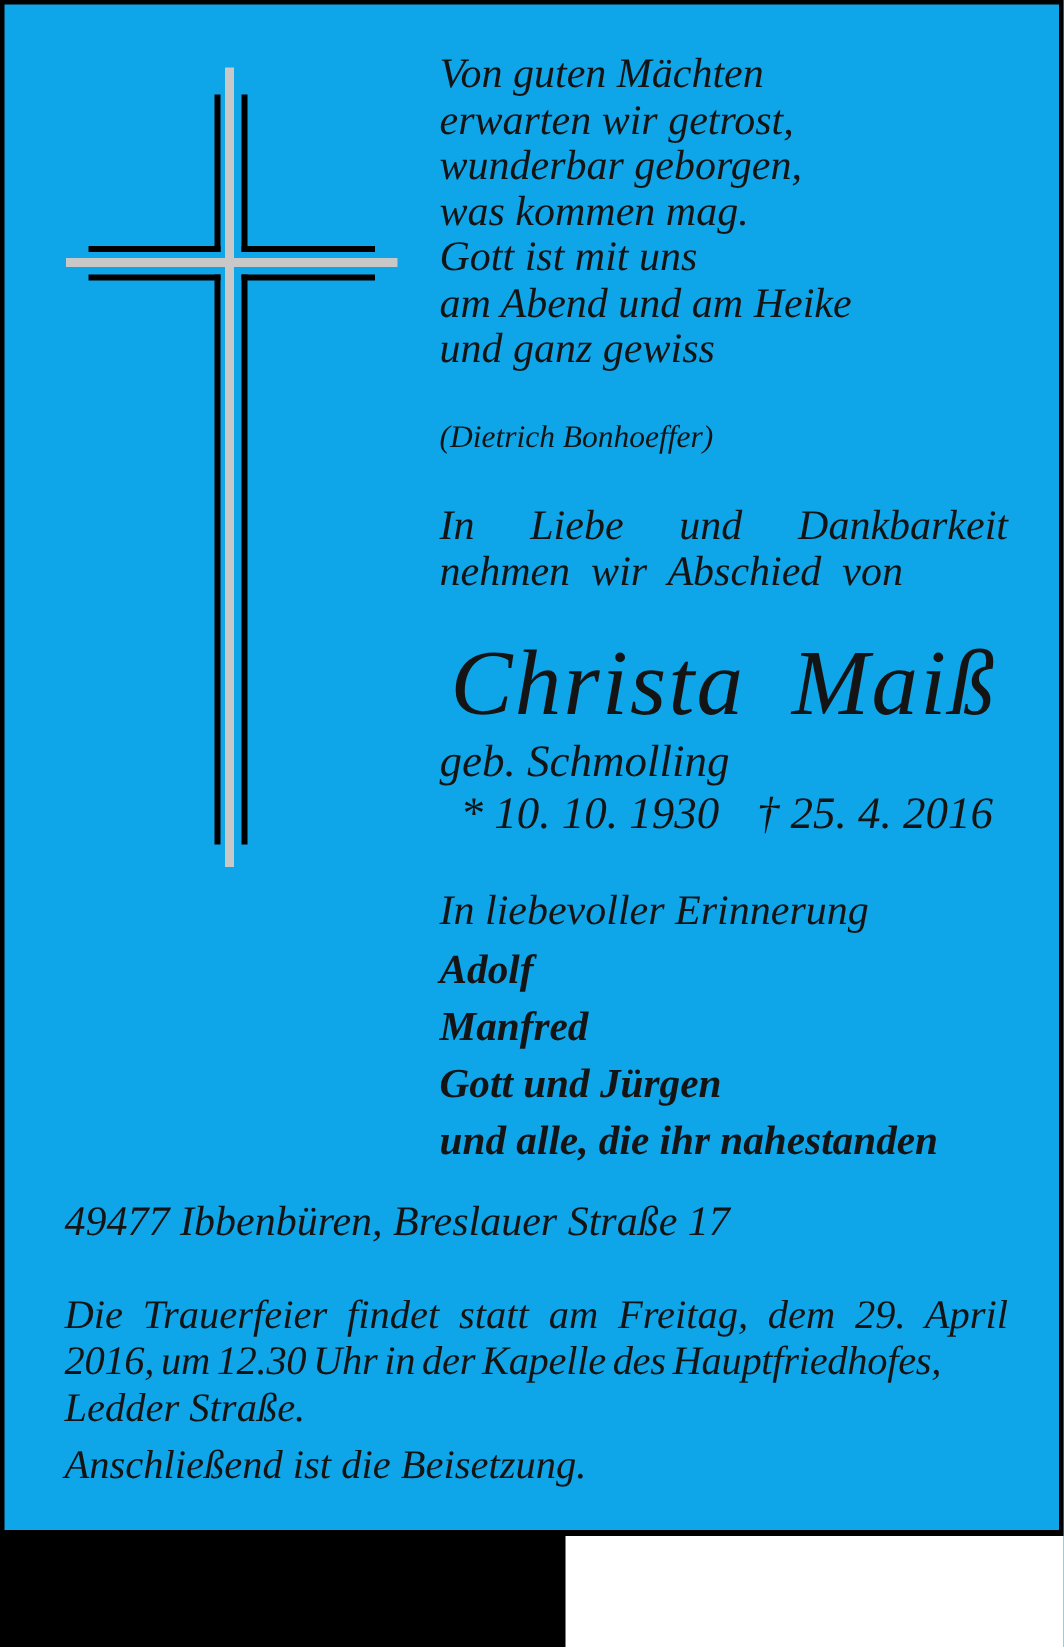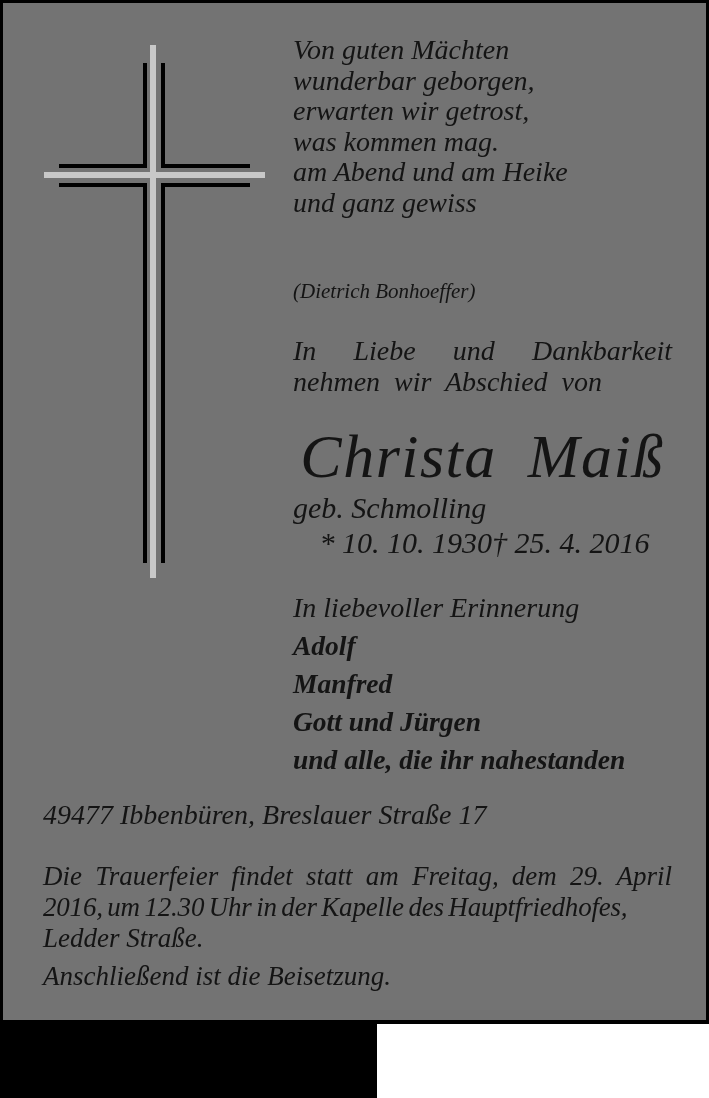--- a/index.html
+++ b/index.html
@@ -4,21 +4,21 @@
 <style>
   html,body{margin:0;padding:0;}
   body{
     width:709px;height:1098px;position:relative;background:#ffffff;
     font-family:"Liberation Serif", serif;color:#141414;
     -webkit-font-smoothing:antialiased;overflow:hidden;
   }
   .notice{
     position:absolute;left:0;top:0;width:709px;height:1024px;
     box-sizing:border-box;border:3px solid #000;border-bottom-width:4px;
-    background:#737373;
+    background:#0ea5e9;
   }
   .abs{position:absolute;}
   
   .cross-part{position:absolute;background:#000;}
   .cross-gray{position:absolute;background:#c8c8c8;}
   
   .poem{
     left:290px;top:32px;width:379px;
     font-size:28px;line-height:30.5px;font-style:italic;
   }
@@ -30,21 +30,21 @@
   .j{text-align:justify;text-align-last:justify;}
   .intro-last{word-spacing:7px;}
   .name{
     left:290px;top:420px;width:379px;text-align:center;
     font-size:62px;line-height:66px;font-style:italic;
     letter-spacing:1.5px;word-spacing:14px;white-space:nowrap;
   }
   .maiden{left:290px;top:488px;width:379px;text-align:left;font-size:30px;font-style:italic;}
   .dates{
     left:290px;top:523px;width:379px;box-sizing:border-box;
-    padding:0 10px 0 14px;display:flex;justify-content:center;
+    padding:0 10px 0 14px;display:flex;justify-content:space-between;
     font-size:30px;font-style:italic;
   }
   .remember{left:290px;top:586px;width:379px;font-size:28px;line-height:38px;font-style:italic;white-space:nowrap;}
   .remember .bold-line{font-weight:bold;font-size:27.5px;}
   .address{left:40px;top:796px;width:629px;font-size:28px;font-style:italic;}
   .funeral{left:40px;top:858px;width:629px;font-size:27px;line-height:31px;font-style:italic;}
   .tight{word-spacing:-2px;letter-spacing:-0.2px;white-space:nowrap;}
   .closing{left:40px;top:958px;width:629px;font-size:27px;font-style:italic;}
   .bottom-block{position:absolute;left:0;top:1020px;width:377px;height:78px;background:#000;}
 </style>
@@ -61,23 +61,24 @@
     <div class="cross-part" style="left:140px;top:180px;width:4px;height:380px;"></div>
     <div class="cross-part" style="left:158px;top:180px;width:4px;height:380px;"></div>
     <div class="cross-part" style="left:56px;top:161px;width:88px;height:4px;"></div>
     <div class="cross-part" style="left:158px;top:161px;width:89px;height:4px;"></div>
     <div class="cross-part" style="left:56px;top:180px;width:88px;height:4px;"></div>
     <div class="cross-part" style="left:158px;top:180px;width:89px;height:4px;"></div>
   </div>
 
   <div class="abs poem">
     <div>Von guten Mächten</div>
+    <div>erwarten wir getrost,</div>
     <div>wunderbar geborgen,</div>
-    <div>erwarten wir getrost,</div>
     <div>was kommen mag.</div>
+    <div>Gott ist mit uns</div>
     <div>am Abend und am Heike</div>
     <div>und ganz gewiss</div>
   </div>
   <div class="abs poem-attrib">(Dietrich Bonhoeffer)</div>
 
   <div class="abs name">Christa Maiß</div>
 
   <div class="abs intro">
     <div class="j">In Liebe und Dankbarkeit</div>
     <div class="intro-last">nehmen wir Abschied von</div>

